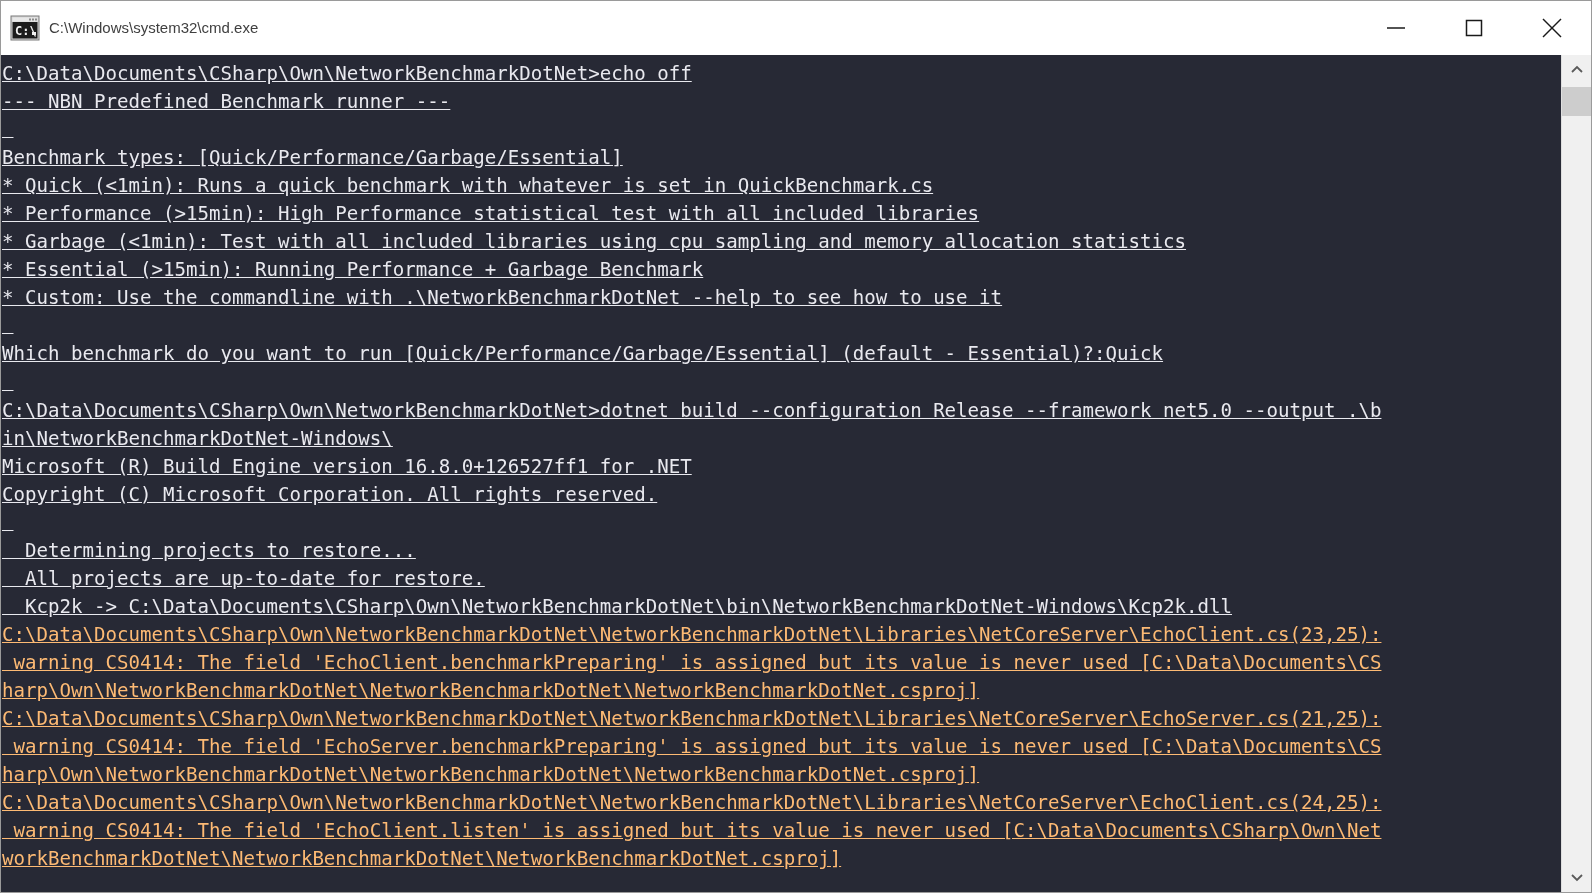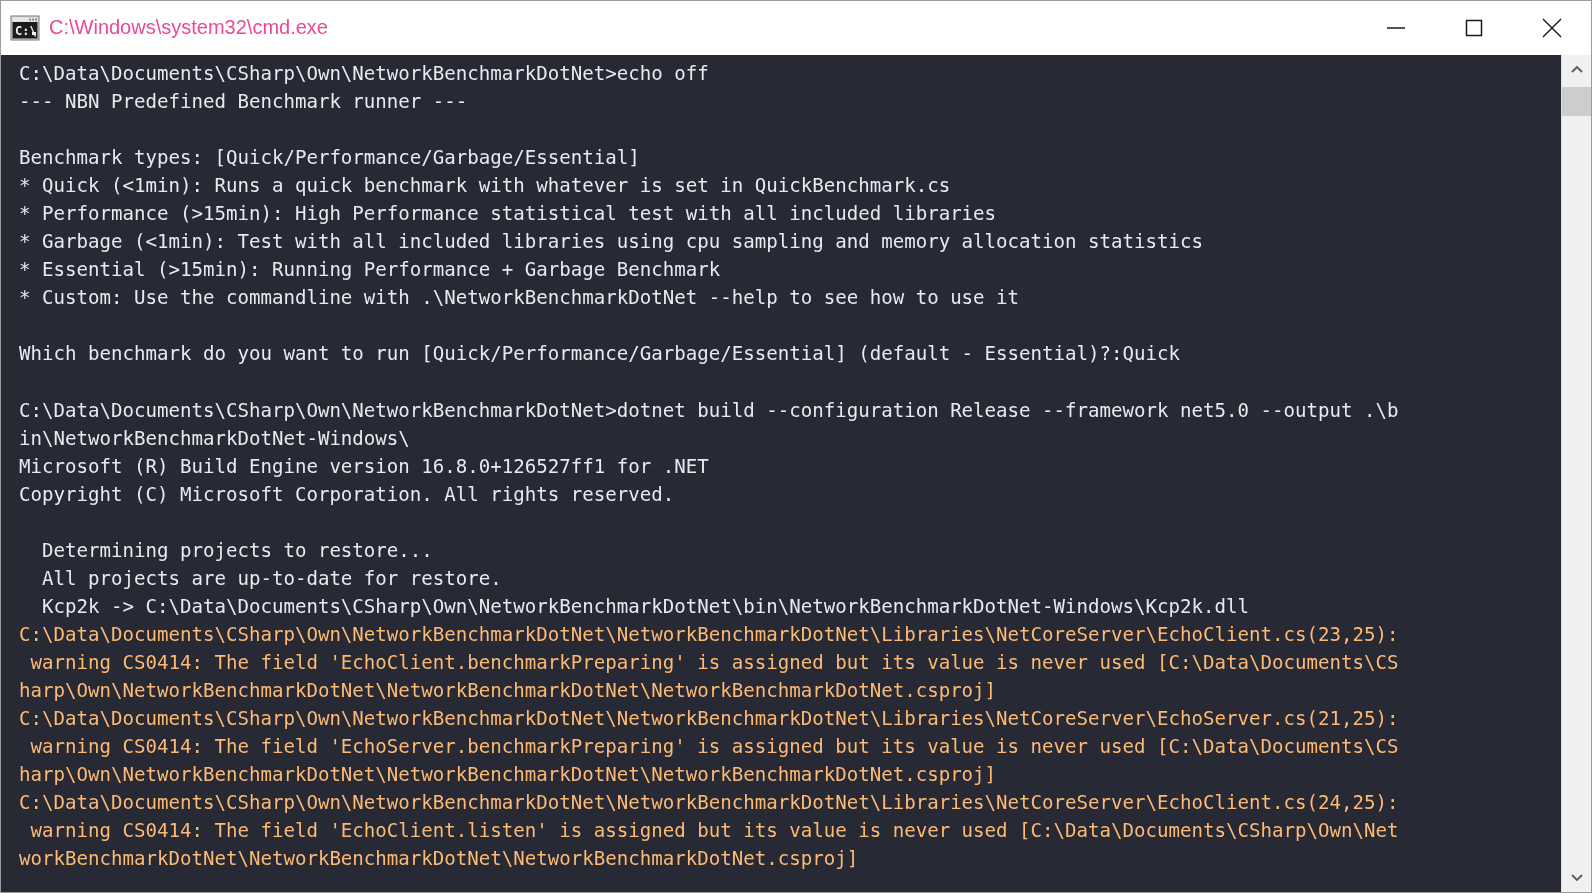--- a/index.html
+++ b/index.html
@@ -46,22 +46,22 @@
   .app-icon {
     width: 30px;
     height: 26px;
     flex: 0 0 auto;
     position: relative;
     margin-right: 9px;
   }
   .app-icon svg { display: block; }
   #window-title {
     font-family: "Liberation Sans", sans-serif;
-    font-size: 20px;
-    color: #ec4899;
+    font-size: 15px;
+    color: #404040;
     white-space: nowrap;
     letter-spacing: 0px;
     text-align: center;
   }
 
   #titlebar-controls {
     display: flex;
     align-items: stretch;
     height: 53px;
     flex: 0 0 auto;
@@ -103,21 +103,22 @@
     font-size: 19.1px;
     line-height: 28.05px;
     white-space: pre;
     letter-spacing: 0px;
     color: #e9e9ef;
   }
   .ln {
     display: block;
     height: 28.05px;
     white-space: pre;
-    padding-left: 18px;
+    padding-left: 1px;
+    text-decoration: underline;
   }
   .c-white  { color: #e9e9ef; }
   .c-yellow { color: #fdba74; }
 
   
   #scrollbar {
     width: 29px;
     min-width: 29px;
     background: #f0f0f0;
     border-left: 1px solid #dedede;

